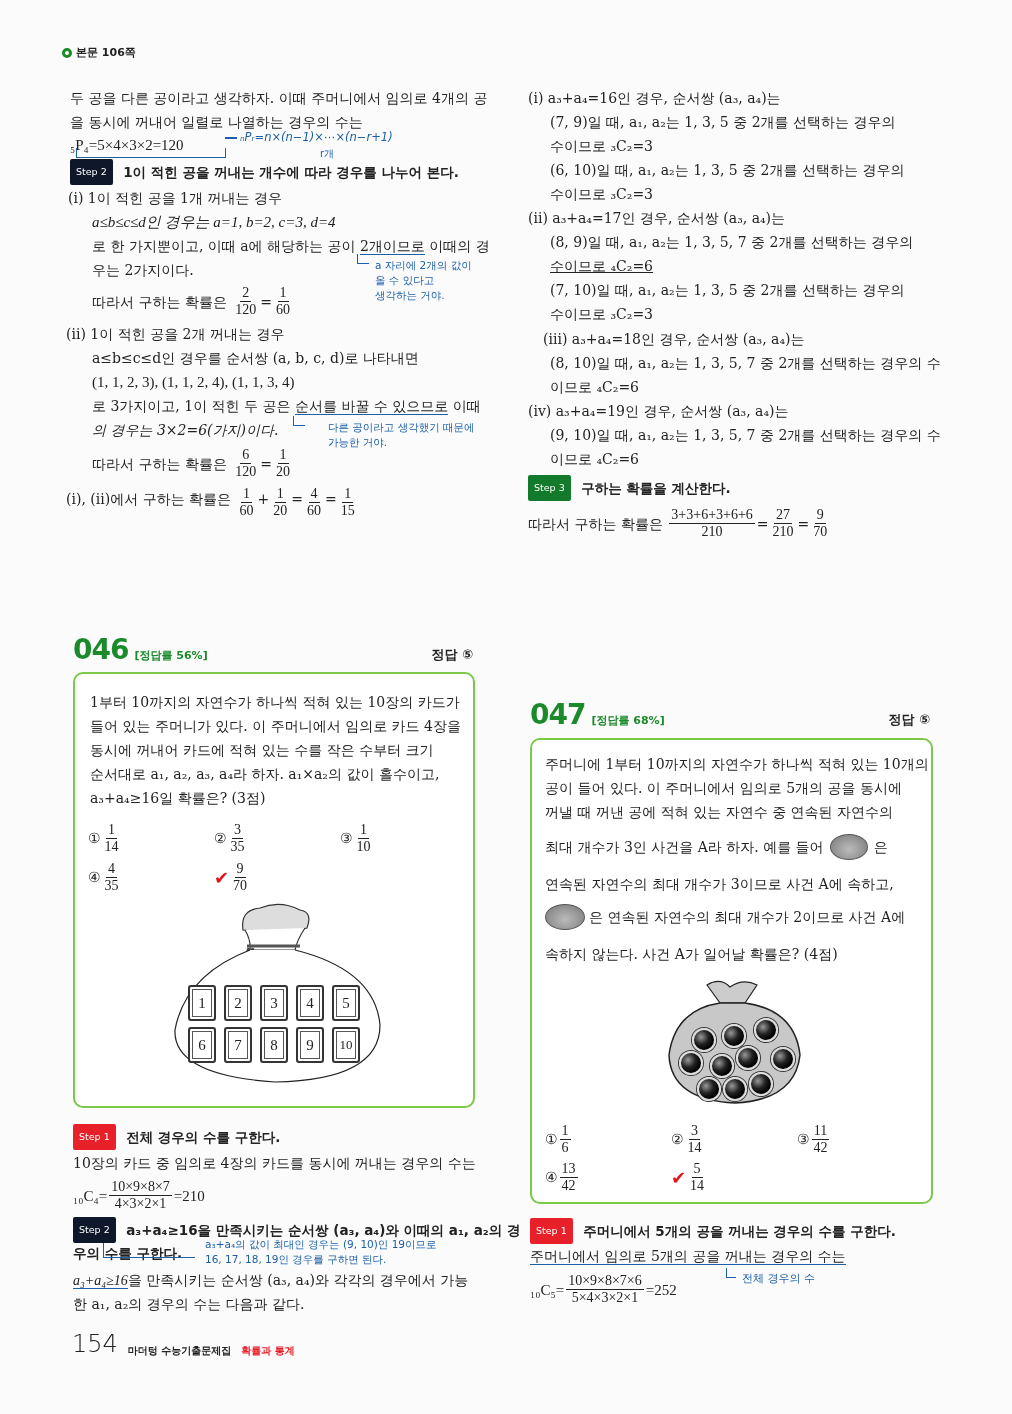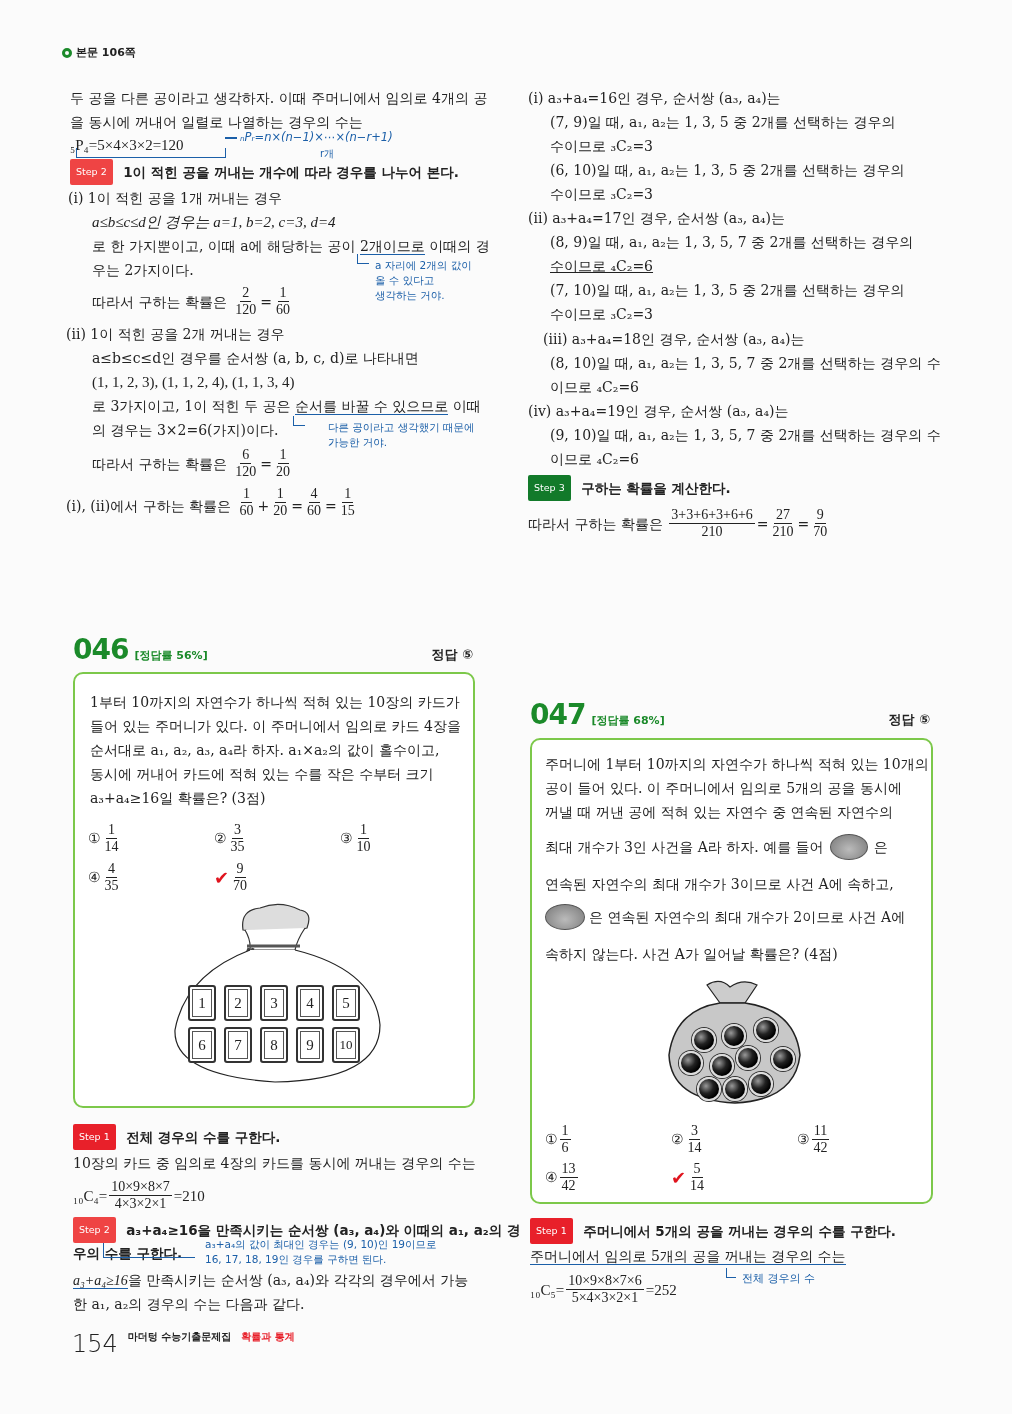--- a/index.html
+++ b/index.html
@@ -8,21 +8,21 @@
   .sans { font-family: "DejaVu Sans", sans-serif; }
   .ser { font-family: "Liberation Serif", serif; }
   .it { font-style: italic; }
   .line { font-size: 14px; line-height: 24px; white-space: nowrap; }
   .note { font-family: "DejaVu Sans", sans-serif; font-size: 10.5px; line-height: 15px; color: #1b5fa8; }
   .frac { display: inline-flex; flex-direction: column; align-items: center; vertical-align: middle; font-family: "Liberation Serif", serif; font-size: 14px; line-height: 14px; margin: 0 2px; }
   .frac .n { border-bottom: 1px solid #222; padding: 0 2px 1px; }
   .frac .d { padding: 1px 2px 0; }
   .badge { display: inline-block; font-family: "DejaVu Sans", sans-serif; font-size: 9.5px; color: #fff; padding: 1px 6px; border-radius: 2px; margin-right: 6px; vertical-align: 2px; }
   .b-step1 { background: #e8202a; }
-  .b-step2 { background: #ef4444; }
+  .b-step2 { background: #0f172a; }
   .b-step3 { background: #127a2a; }
   .steptitle { font-family: "DejaVu Sans", sans-serif; font-weight: bold; font-size: 13.5px; }
   .probnum { font-family: "DejaVu Sans", sans-serif; font-weight: bold; font-size: 28px; color: #1b8a2a; letter-spacing: -1px; }
   .rate { font-family: "DejaVu Sans", sans-serif; font-size: 11px; color: #1b8a2a; font-weight: bold; }
   .answer { font-family: "DejaVu Sans", sans-serif; font-weight: bold; font-size: 13px; }
   .qbox { border: 2px solid #7cc84a; border-radius: 10px; background: #fff; }
   .qtext { font-size: 14px; line-height: 24px; white-space: nowrap; }
   .choice { position: absolute; font-family: "Liberation Serif", serif; font-size: 14px; display: flex; align-items: center; }
   .check { color: #e0141e; font-family: "DejaVu Sans", sans-serif; font-weight: bold; font-size: 18px; }
   .card { position: absolute; width: 28px; height: 36px; border: 2px solid #333; border-radius: 3px; background: #fff; display: flex; align-items: center; justify-content: center; font-family: "Liberation Serif", serif; font-size: 15px; box-shadow: inset 0 0 0 2px #fff, inset 0 0 0 3px #555; }
@@ -73,39 +73,39 @@
       <span class="d">60</span>
     </span>
 </div>
 
 <div class="abs line" style="left:66px;top:322px;">(ii) 1이 적힌 공을 2개 꺼내는 경우</div>
 <div class="abs line" style="left:92px;top:346px;">a≤b≤c≤d인 경우를 순서쌍 (a, b, c, d)로 나타내면</div>
 <div class="abs line ser" style="left:92px;top:370px;font-size:15px;">(1, 1, 2, 3), (1, 1, 2, 4), (1, 1, 3, 4)</div>
 <div class="abs line" style="left:92px;top:394px;">
   <span>로 3가지이고, 1이 적힌 두 공은 </span><u class="ul">순서를 바꿀 수 있으므로</u><span> 이때</span>
 </div>
-<div class="abs line" style="left:92px;top:418px;">의 경우는 3×2=6(가지)이다.</div>
+<div class="abs line" style="left:92px;top:418px;font-style:italic;">의 경우는 3×2=6(가지)이다.</div>
 <div class="abs" style="left:293px;top:416px;width:12px;height:10px;border-left:1.5px solid #1b5fa8;border-bottom:1.5px solid #1b5fa8;"></div>
 <div class="abs note" style="left:328px;top:420px;">
   <div>다른 공이라고 생각했기 때문에</div>
   <div>가능한 거야.</div>
 </div>
 <div class="abs line" style="left:92px;top:448px;display:flex;align-items:center;">
   <span>따라서 구하는 확률은</span>&nbsp;
   <span class="frac">
       <span class="n">6</span>
       <span class="d">120</span>
     </span>=
   <span class="frac">
       <span class="n">1</span>
       <span class="d">20</span>
     </span>
 </div>
 
-<div class="abs line" style="left:66px;top:487px;display:flex;align-items:flex-end;">
+<div class="abs line" style="left:66px;top:487px;display:flex;align-items:flex-start;">
   <span>(i), (ii)에서 구하는 확률은</span>&nbsp;
   <span class="frac">
       <span class="n">1</span>
       <span class="d">60</span>
     </span>+
   <span class="frac">
       <span class="n">1</span>
       <span class="d">20</span>
     </span>=
   <span class="frac">
@@ -156,22 +156,22 @@
 
 <div class="abs" style="left:73px;top:633px;width:400px;display:flex;align-items:baseline;">
   <span class="probnum">046</span>
   <span class="rate" style="margin-left:6px;">[정답률 56%]</span>
   <span class="answer" style="margin-left:auto;">정답 ⑤</span>
 </div>
 <div class="abs qbox" style="left:73px;top:672px;width:402px;height:436px;"></div>
 <div class="abs qtext" style="left:90px;top:690px;">
   <div>1부터 10까지의 자연수가 하나씩 적혀 있는 10장의 카드가</div>
   <div>들어 있는 주머니가 있다. 이 주머니에서 임의로 카드 4장을</div>
+  <div>동시에 꺼내어 카드에 적혀 있는 수를 작은 수부터 크기</div>
   <div>순서대로 a₁, a₂, a₃, a₄라 하자. a₁×a₂의 값이 홀수이고,</div>
-  <div>동시에 꺼내어 카드에 적혀 있는 수를 작은 수부터 크기</div>
   <div>a₃+a₄≥16일 확률은? (3점)</div>
 </div>
 <div class="choice" style="left:88px;top:823px;">
     <span>①</span>
     <span class="frac">
       <span class="n">1</span>
       <span class="d">14</span>
     </span>
   </div>
 <div class="choice" style="left:214px;top:823px;">
@@ -334,17 +334,17 @@
 <div class="abs note" style="left:742px;top:1271px;font-size:11px;">전체 경우의 수</div>
 <div class="abs line ser" style="left:530px;top:1274px;display:flex;align-items:center;font-size:15px;">
   <span>₁₀C₅=</span>
   <span class="frac">
       <span class="n">10×9×8×7×6</span>
       <span class="d">5×4×3×2×1</span>
     </span>
   <span>=252</span>
 </div>
 
-<div class="abs" style="left:72px;top:1330px;display:flex;align-items:flex-start;gap:10px;">
+<div class="abs" style="left:72px;top:1330px;display:flex;align-items:flex-end;gap:10px;">
   <span class="sans" style="font-size:24px;font-weight:300;">154</span>
   <span class="sans" style="font-size:10px;font-weight:bold;">마더텅 수능기출문제집</span>
   <span class="sans" style="font-size:10px;font-weight:bold;color:#e8202a;">확률과 통계</span>
 </div>
 
 </body></html>

